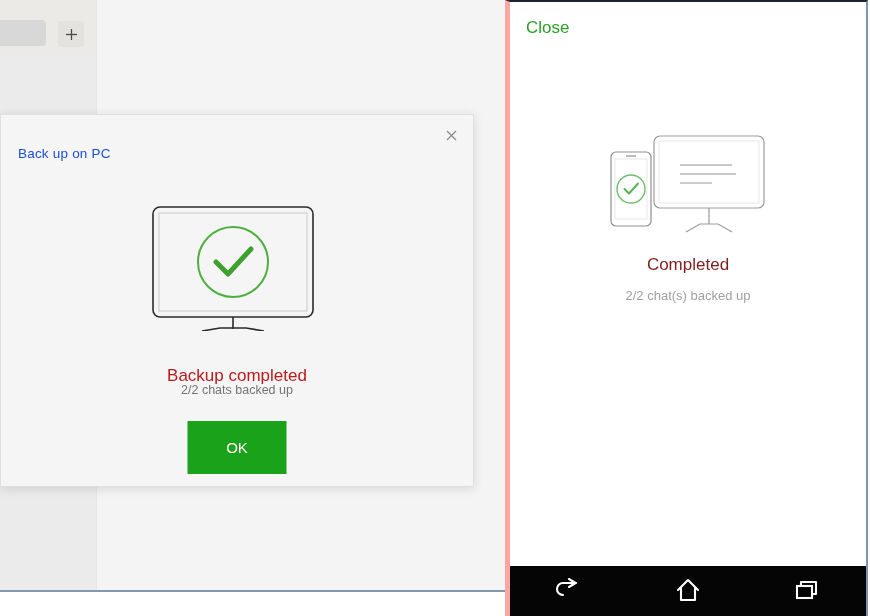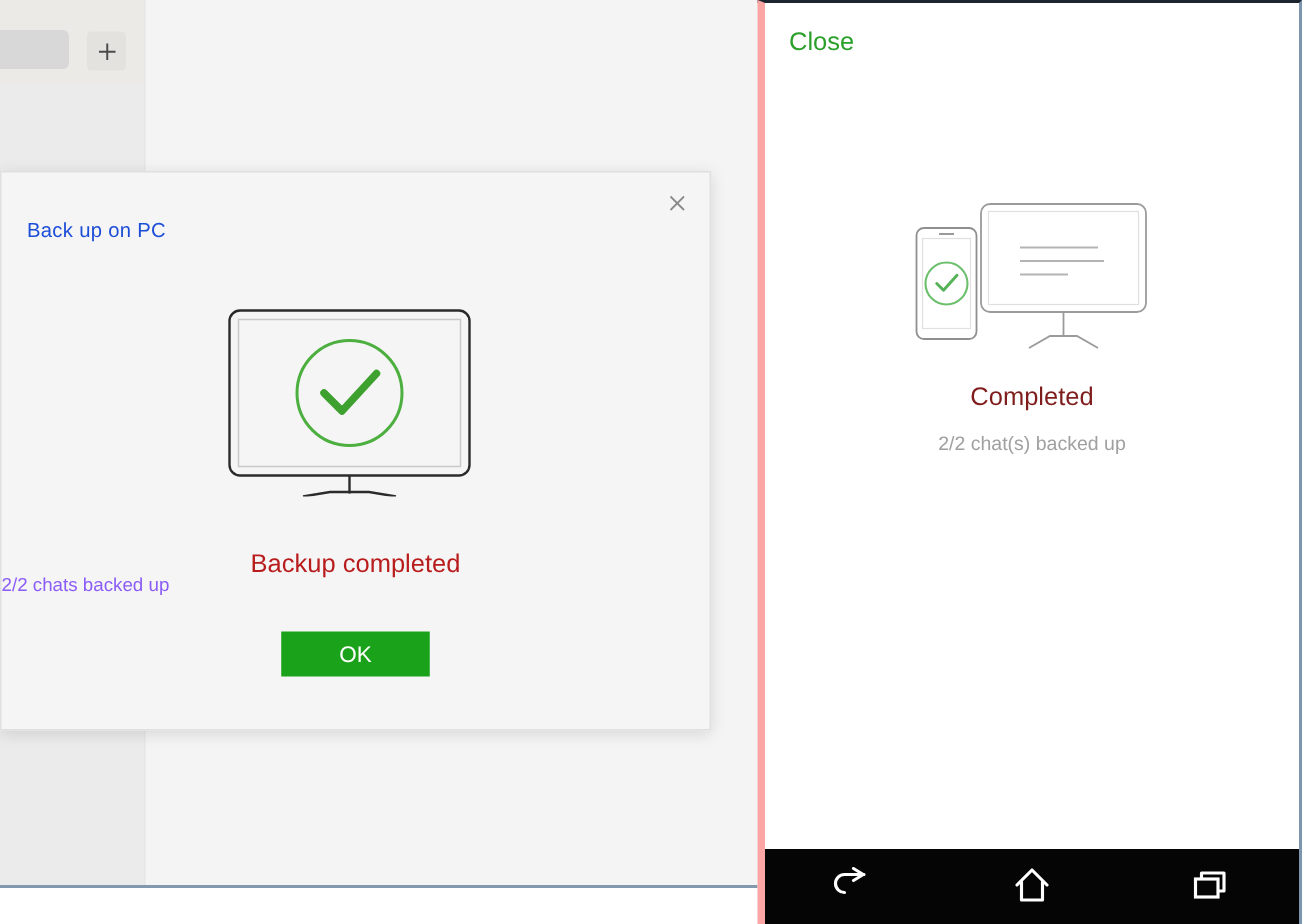--- a/index.html
+++ b/index.html
@@ -122,32 +122,32 @@
     top: 240px;
     text-align: center;
     font-size: 17px;
     color: #b91c1c;
     margin-top: 11px;
   }
   .dlg-sub {
     position: absolute;
     left: 0; right: 0;
     top: 268px;
-    text-align: left;
+    text-align: center;
     font-size: 12.5px;
-    color: #8b5cf6;
+    color: #737373;
   }
 
   .ok-button {
     position: absolute;
     left: 50%;
     transform: translateX(-50%);
     top: 306px;
     width: 99px;
-    height: 30px;
+    height: 53px;
     background: #1aa21a;
     border: none;
     color: #ffffff;
     font-size: 15px;
     font-family: "Liberation Sans", sans-serif;
     cursor: pointer;
     display: flex;
     align-items: center;
     justify-content: center;
   }

